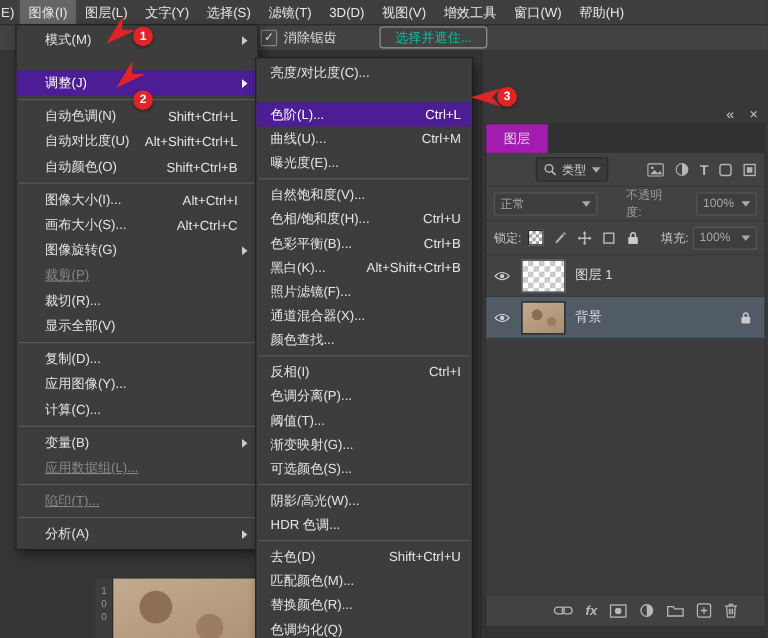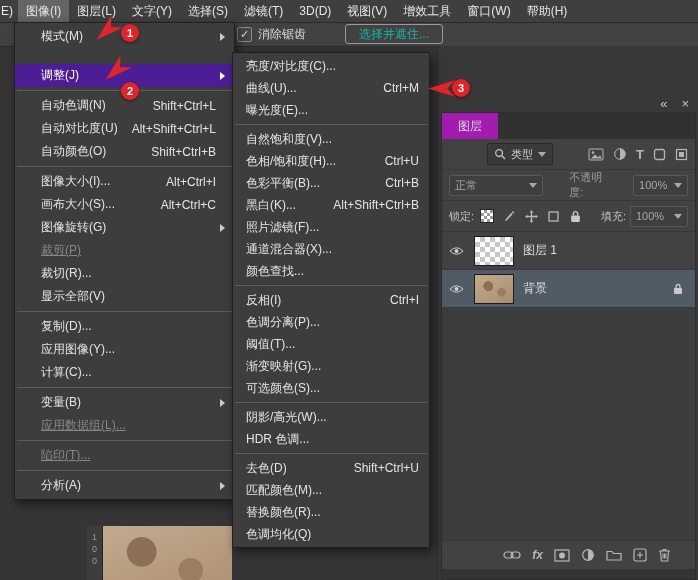--- a/index.html
+++ b/index.html
@@ -367,20 +367,24 @@
   <div class="mi">
     <span>分析(A)</span>
     <span class="sub-arrow"></span>
   </div>
 </div>
 
 <div class="submenu">
   <div class="mi">
     <span>亮度/对比度(C)...</span>
   </div>
+  <div class="mi hl">
+    <span>色阶(L)...</span>
+    <span class="sc">Ctrl+L</span>
+  </div>
   <div class="mi">
     <span>曲线(U)...</span>
     <span class="sc">Ctrl+M</span>
   </div>
   <div class="mi">
     <span>曝光度(E)...</span>
   </div>
   <div class="menu-sep"></div>
   <div class="mi">
     <span>自然饱和度(V)...</span>

